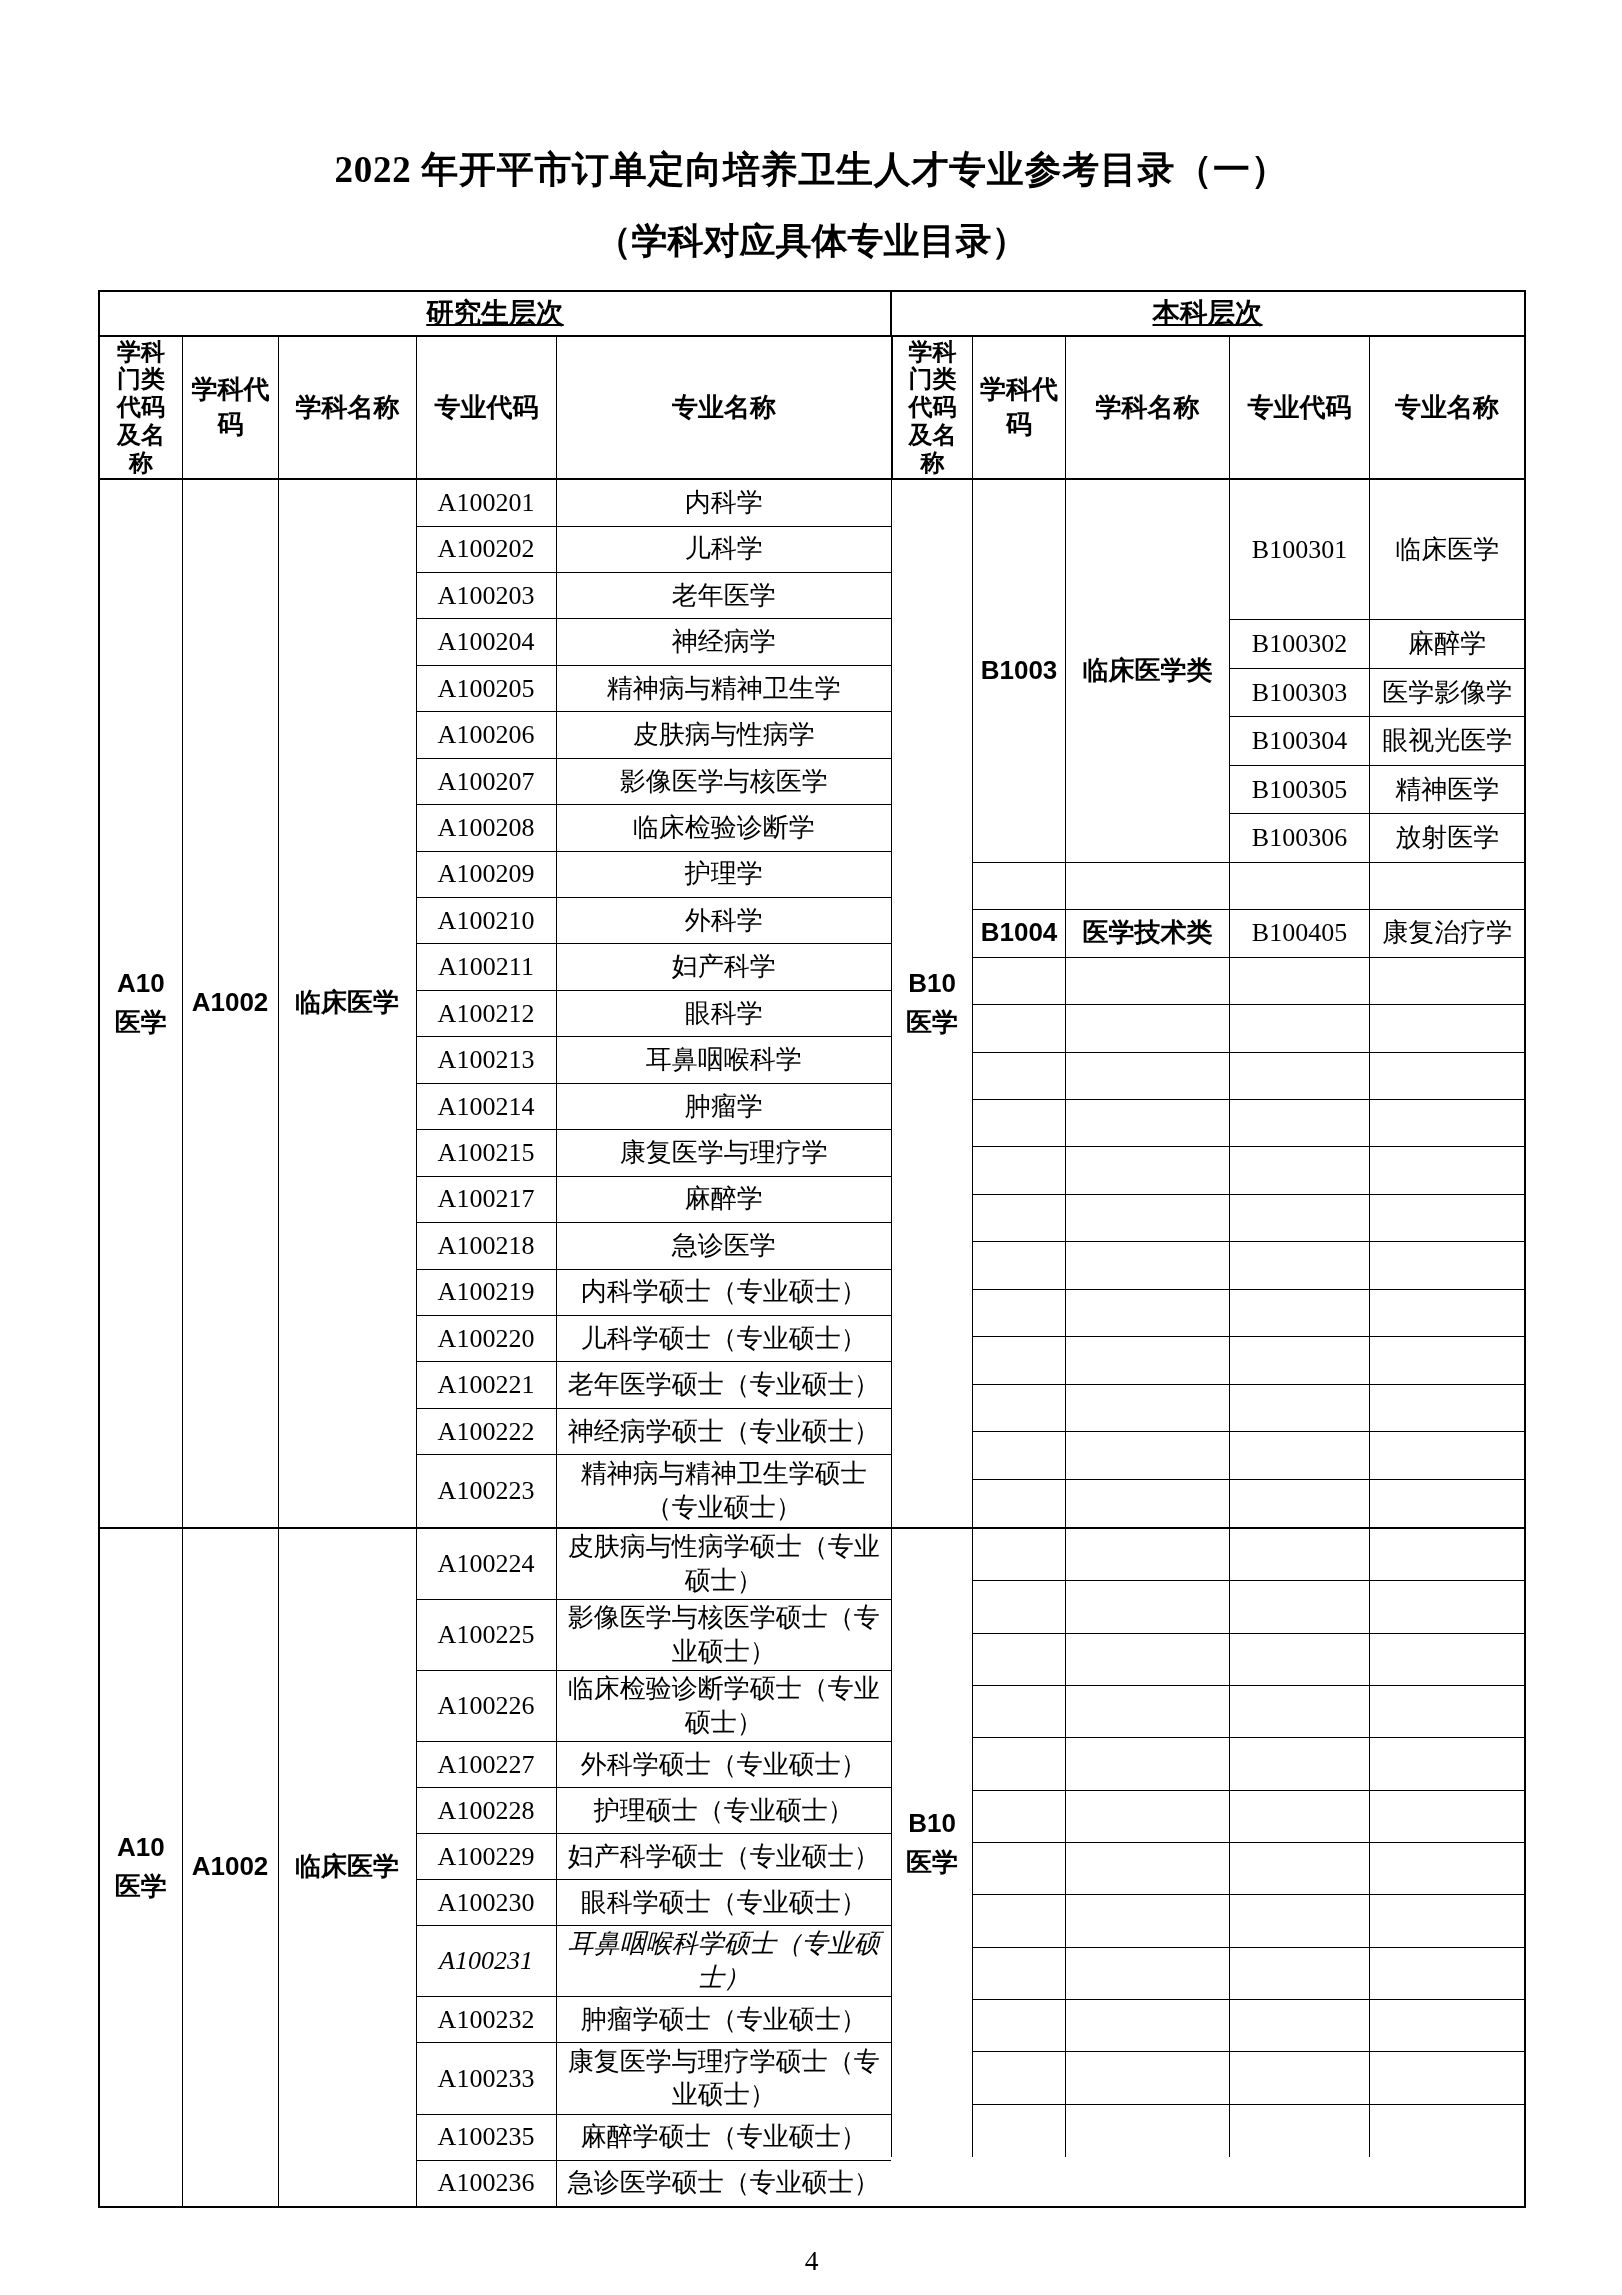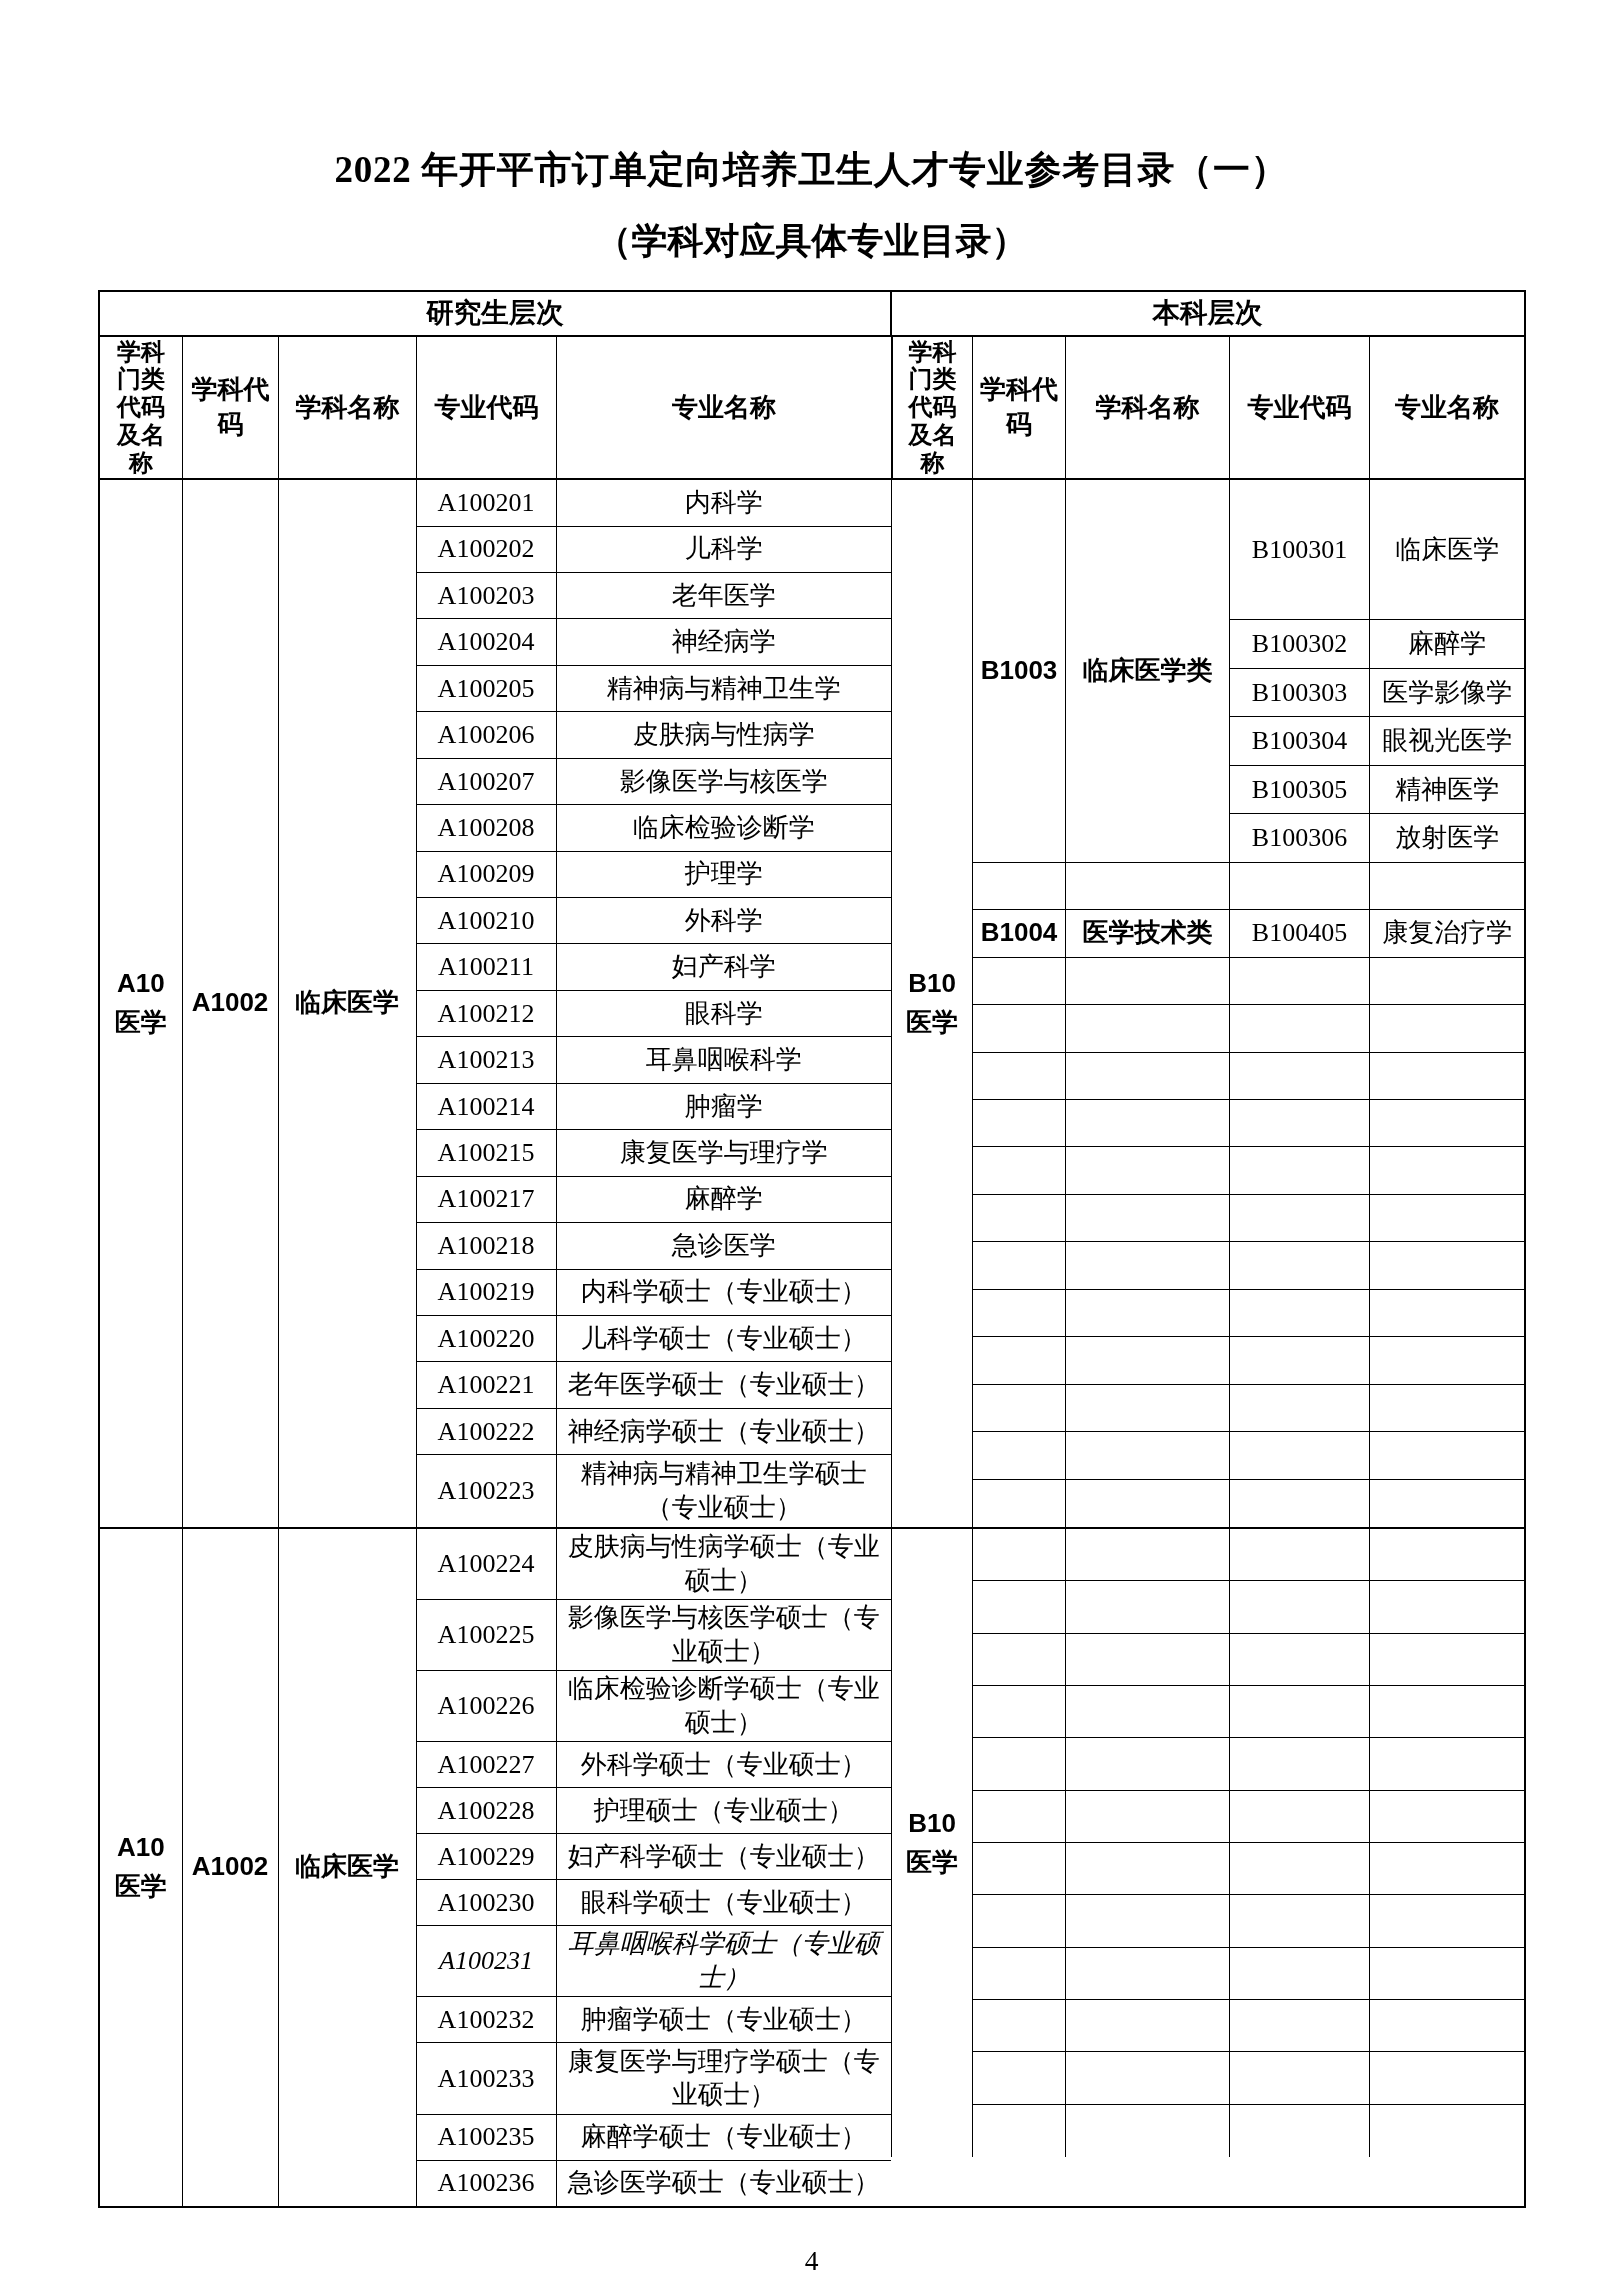--- a/index.html
+++ b/index.html
@@ -7,21 +7,21 @@
        font-family:"Liberation Serif",serif;}
   .doc-title{padding-top:145px;text-align:center;font-size:37px;font-weight:700;
              font-family:"Liberation Serif",serif;letter-spacing:0.7px;}
   .doc-subtitle{margin-top:22px;text-align:center;font-size:36px;font-weight:700;
              font-family:"Liberation Serif",serif;}
   .tablewrap{width:1424px;margin:23.6px 0 0 98px;border:2.6px solid #000;box-sizing:content-box;}
   
   .hrow1{display:flex;height:43px;border-bottom:2px solid #000;}
   .h1cell{display:flex;align-items:center;justify-content:center;height:100%;
           box-sizing:border-box;font-family:"Liberation Sans",sans-serif;
-          font-weight:700;font-size:27.5px;}
+          font-weight:700;font-size:27.5px;text-decoration:underline;}
   .h1cell.grad{width:790px;}
   .h1cell.ug{width:633px;border-left:2px solid #000;}
   
   .hrow2{display:flex;height:141px;border-bottom:2px solid #000;}
   .h2cell{box-sizing:border-box;border-left:1.3px solid #000;display:flex;align-items:center;
           justify-content:center;text-align:center;font-family:"Liberation Sans",sans-serif;
           font-weight:700;font-size:26px;padding:0 6.5px;overflow:hidden;}
   .h2cell:first-child{border-left:none;}
   .h2cell.divider{border-left:2px solid #000;}
   .h2cell.catcol{padding:0 13.7px;font-size:24px;line-height:1.16;}

